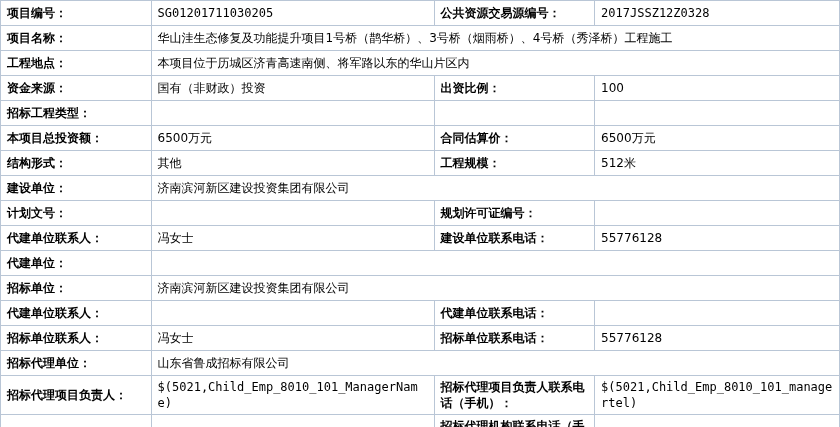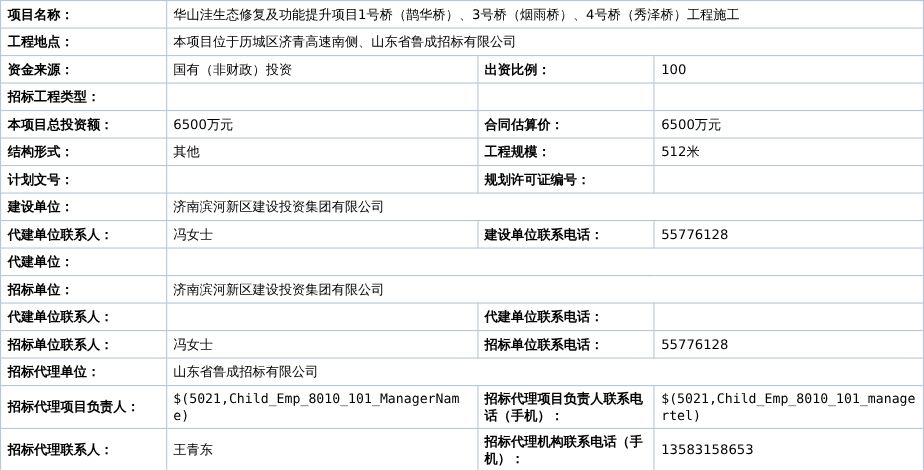--- a/index.html
+++ b/index.html
@@ -56,26 +56,32 @@
 
 <table class="form">
   <colgroup>
     <col class="col-l1">
     <col class="col-v1">
     <col class="col-l2">
     <col class="col-v2">
   </colgroup>
   <tbody>
       <tr>
+        <td class="label">项目编号：</td>
+        <td class="value mono">SG01201711030205</td>
+        <td class="label">公共资源交易源编号：</td>
+        <td class="value mono">2017JSSZ12Z0328</td>
+      </tr>
+      <tr>
         <td class="label">项目名称：</td>
         <td class="value" colspan="3">华山洼生态修复及功能提升项目1号桥（鹊华桥）、3号桥（烟雨桥）、4号桥（秀泽桥）工程施工</td>
       </tr>
       <tr>
         <td class="label">工程地点：</td>
-        <td class="value" colspan="3">本项目位于历城区济青高速南侧、山东省鲁成招标有限公司</td>
+        <td class="value" colspan="3">本项目位于历城区济青高速南侧、将军路以东的华山片区内</td>
       </tr>
       <tr>
         <td class="label">资金来源：</td>
         <td class="value">国有（非财政）投资</td>
         <td class="label">出资比例：</td>
         <td class="value">100</td>
       </tr>
       <tr>
         <td class="label">招标工程类型：</td>
         <td class="value"></td>
@@ -88,28 +94,28 @@
         <td class="label">合同估算价：</td>
         <td class="value">6500万元</td>
       </tr>
       <tr>
         <td class="label">结构形式：</td>
         <td class="value">其他</td>
         <td class="label">工程规模：</td>
         <td class="value">512米</td>
       </tr>
       <tr>
+        <td class="label">建设单位：</td>
+        <td class="value" colspan="3">济南滨河新区建设投资集团有限公司</td>
+      </tr>
+      <tr>
         <td class="label">计划文号：</td>
         <td class="value"></td>
         <td class="label">规划许可证编号：</td>
         <td class="value"></td>
-      </tr>
-      <tr>
-        <td class="label">建设单位：</td>
-        <td class="value" colspan="3">济南滨河新区建设投资集团有限公司</td>
       </tr>
       <tr>
         <td class="label">代建单位联系人：</td>
         <td class="value">冯女士</td>
         <td class="label">建设单位联系电话：</td>
         <td class="value">55776128</td>
       </tr>
       <tr>
         <td class="label">代建单位：</td>
         <td class="value" colspan="3"></td>

